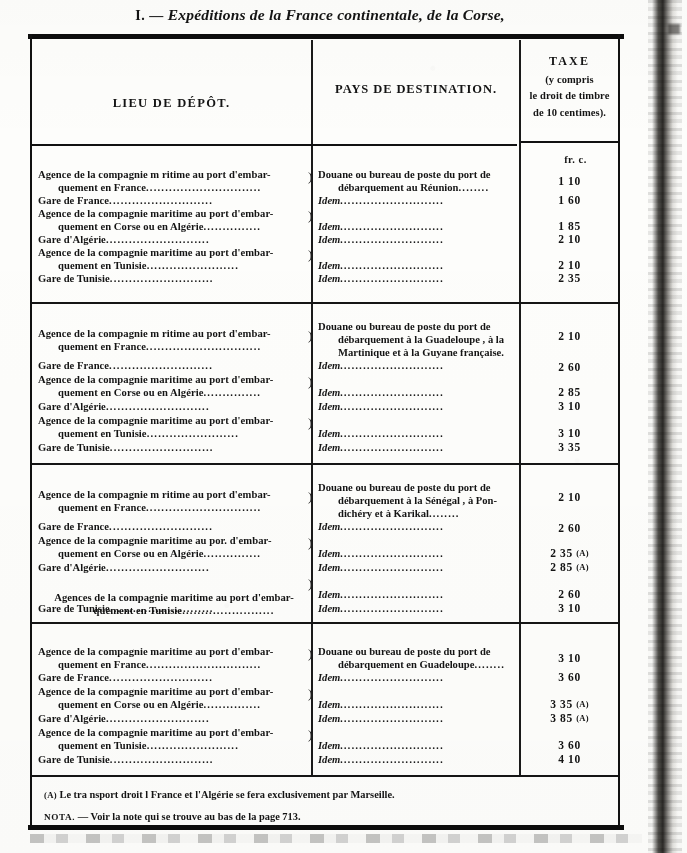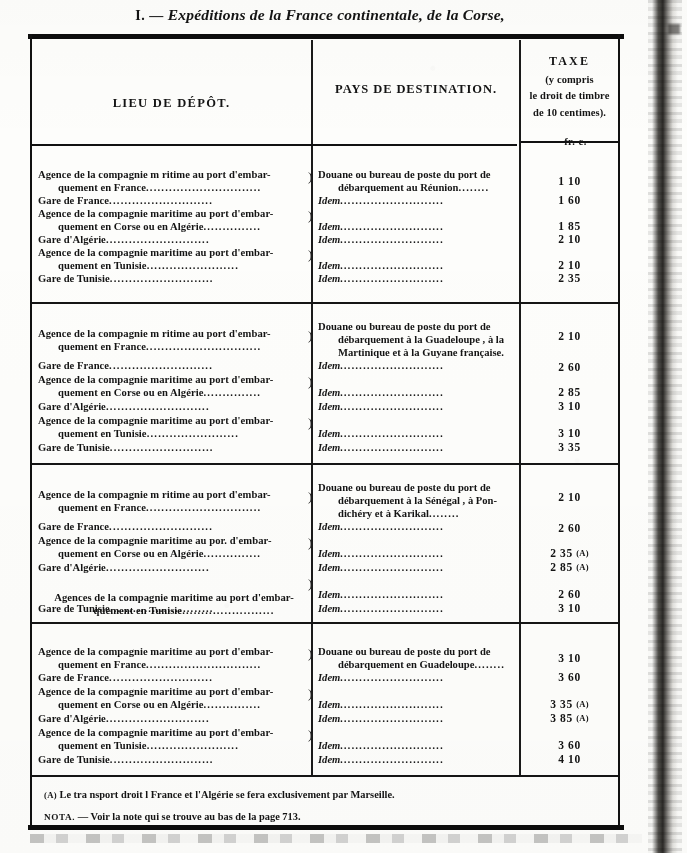--- a/index.html
+++ b/index.html
@@ -207,21 +207,21 @@
     position: absolute;
     left: 521px;
     top: 141px;
     width: 97px;
     height: 2.4px;
     background: #111;
   }
   #frc {
     position: absolute;
     left: 521px;
-    top: 136px;
+    top: 154px;
     width: 97px;
     text-align: center;
     font-size: 10.5px;
     font-weight: 700;
     letter-spacing: 0.5px;
     padding-left: 12px;
     box-sizing: border-box;
   }
 
   

